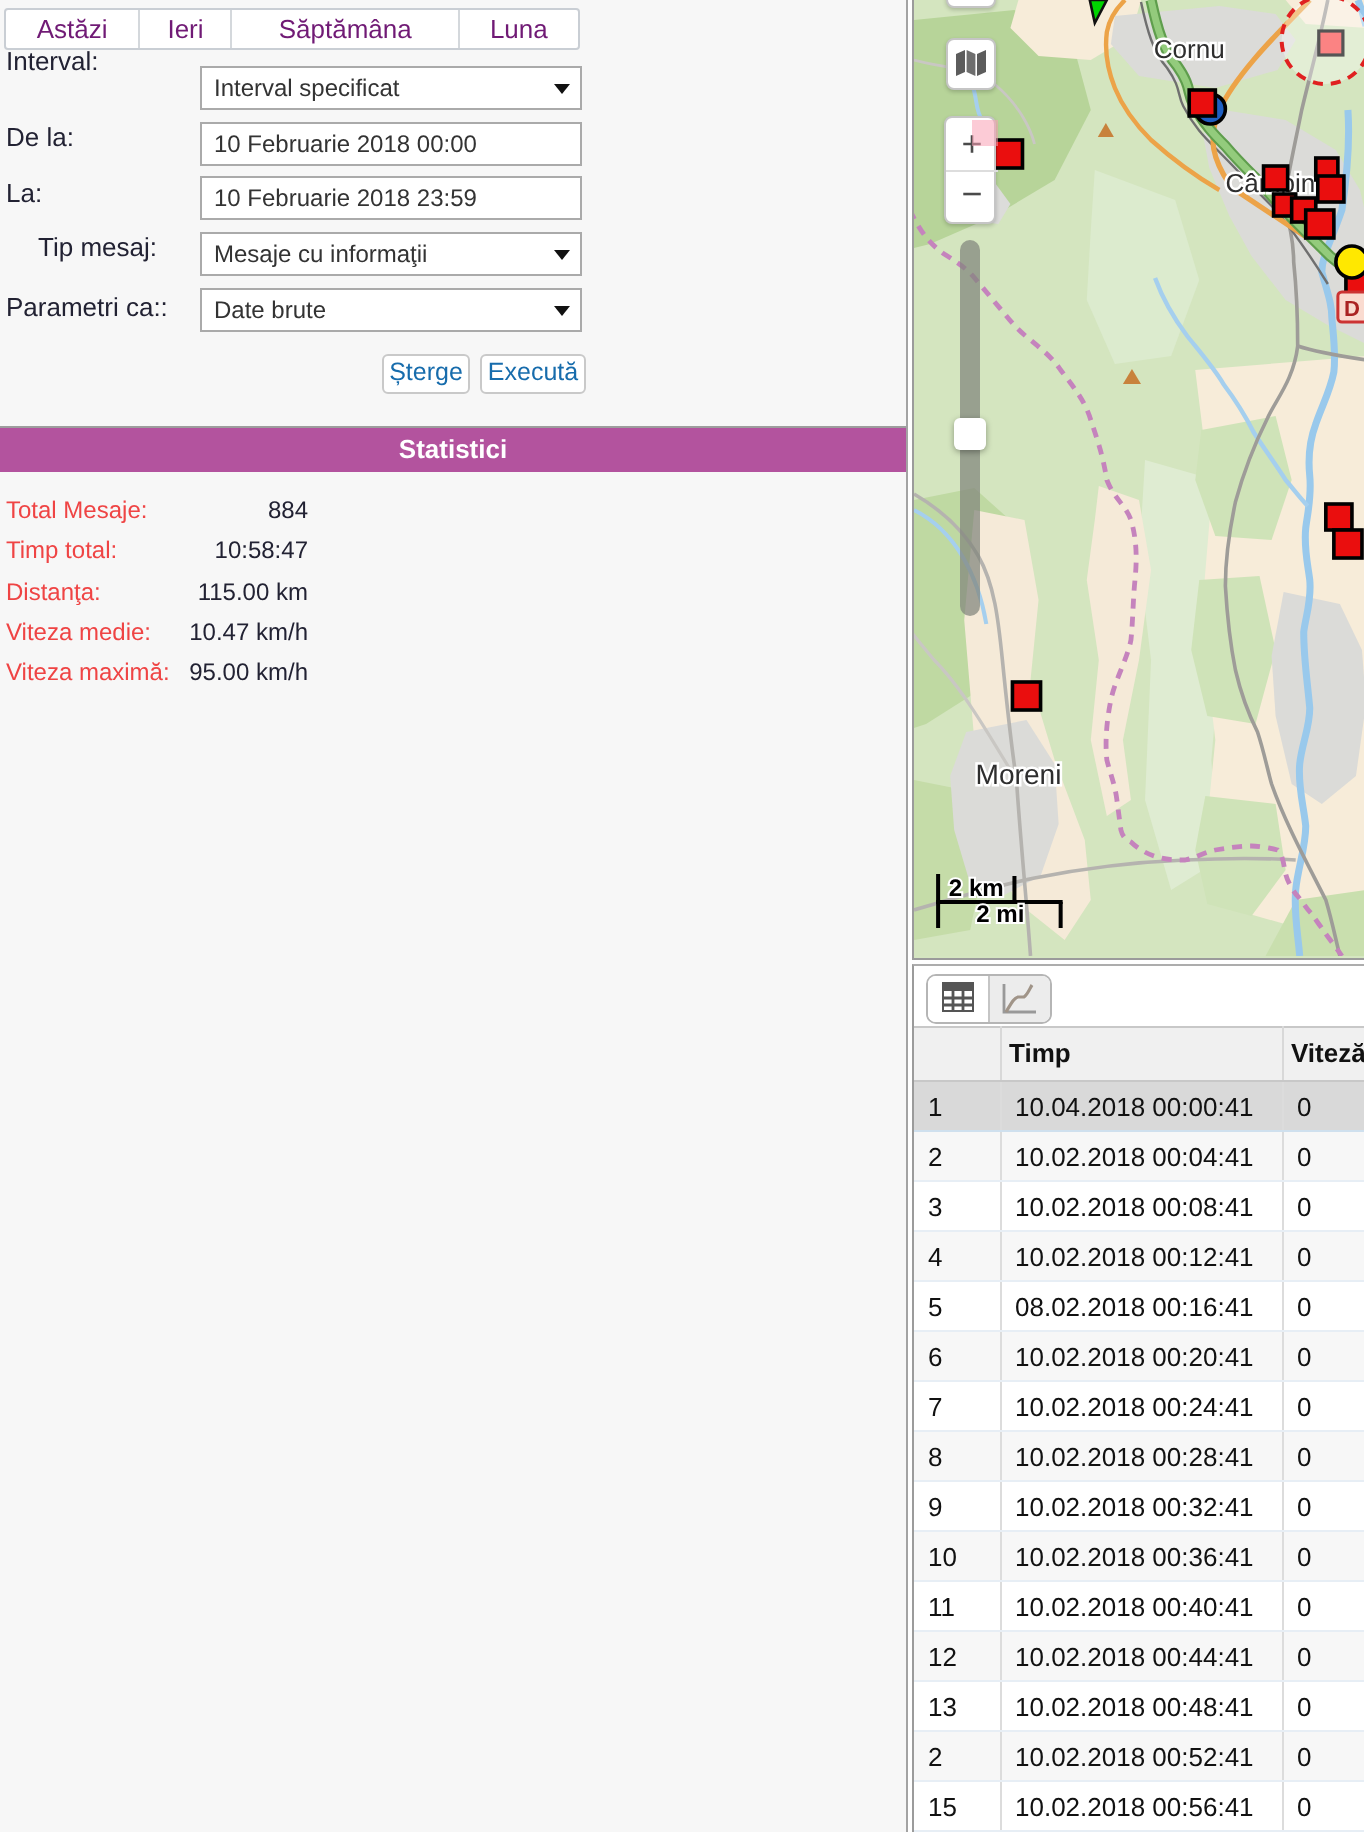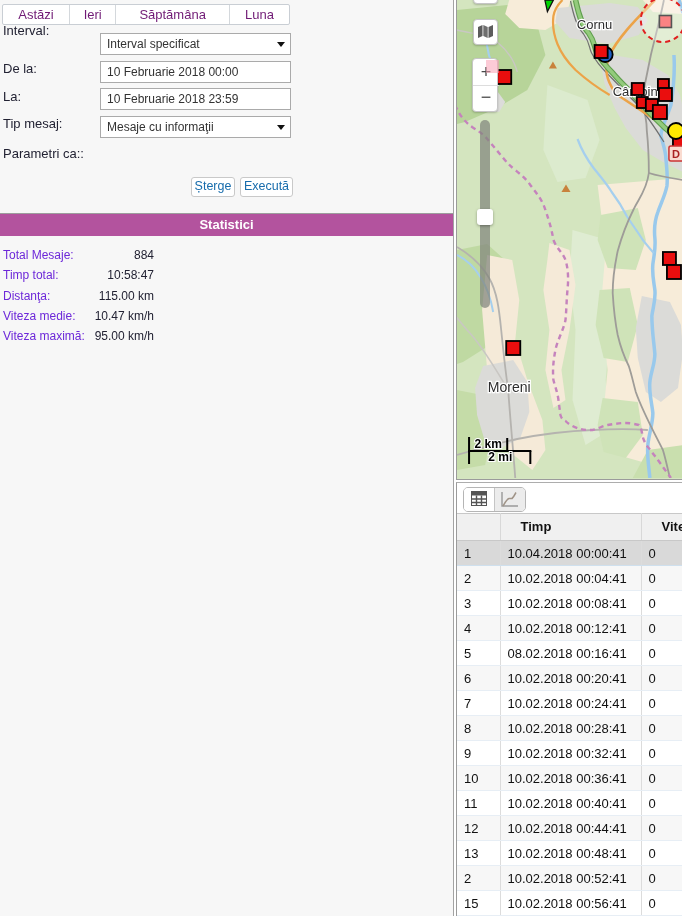--- a/index.html
+++ b/index.html
@@ -19,21 +19,21 @@
        line-height:20px;padding-left:6px;}
 .fsel .arr{position:absolute;right:5px;top:8px;width:0;height:0;
        border-left:4.5px solid transparent;border-right:4.5px solid transparent;
        border-top:5px solid #111;}
 .btn{position:absolute;top:177px;height:20px;background:#fff;border:1px solid #c9c9c9;
      border-radius:3px;box-sizing:border-box;color:#176cac;font-size:12.5px;
      text-align:center;line-height:17px;}
 #statbar{position:absolute;left:0;top:213px;width:453px;height:23px;background:#b3539e;
      border-top:1px solid #9d9d9d;box-sizing:border-box;color:#fff;font-weight:bold;
      font-size:13px;text-align:center;line-height:22px;}
-.slbl{position:absolute;left:3px;font-size:12px;color:#6d28d9;}
+.slbl{position:absolute;left:3px;font-size:12px;color:#ef4444;}
 .sval{position:absolute;left:0px;width:154px;text-align:right;font-size:12px;color:#222233;}
 
 #map{position:absolute;left:456px;top:0;width:227px;height:480px;
      border-left:1px solid #9b9b9b;border-bottom:1px solid #9b9b9b;box-sizing:border-box;
      background:#d5e6c1;}
 .mapbtn{position:absolute;background:#fff;border:1px solid #c5c5c5;border-radius:4px;
      box-sizing:border-box;box-shadow:0 1px 2px rgba(0,0,0,.2);}
 #slider{position:absolute;left:23px;top:120px;width:10px;height:188px;border-radius:5px;
      background:rgba(130,134,125,.73);}
 #sliderh{position:absolute;left:20px;top:209px;width:16px;height:16px;background:#fff;
@@ -42,21 +42,21 @@
 #bot{position:absolute;left:456px;top:482px;width:227px;height:434px;background:#fff;
      border-left:1px solid #9b9b9b;border-top:1px solid #adadad;box-sizing:border-box;}
 #tgroup{position:absolute;left:6px;top:4px;width:61px;height:23px;border:1px solid #b5b5b5;
      border-radius:5px;overflow:hidden;display:flex;}
 #tgroup .tb1{width:30px;background:#fff;border-right:1px solid #c5c5c5;position:relative;}
 #tgroup .tb2{width:30px;background:#ececec;position:relative;}
 table#grid{position:absolute;left:0px;top:30px;border-collapse:collapse;table-layout:fixed;
      width:229px;font-size:13px;color:#111;}
 #grid th{background:#f0f0f0;border-top:1px solid #c8c8c8;border-bottom:1px solid #c8c8c8;
      border-right:1px solid #d8d8d8;font-size:13px;text-align:left;font-weight:bold;
-     height:26px;padding:5px 0 0 20px;vertical-align:top;box-sizing:border-box;height:27px;}
+     height:26px;padding:5px 0 0 4px;vertical-align:top;box-sizing:border-box;height:27px;}
 #grid td{border-right:1px solid #dcdcdc;border-bottom:1px solid #e7eef5;height:23px;
      padding:1px 0 0 7px;}
 #grid tr.sel td{background:#d9d9d9;border-bottom:1px solid #cfe0ee;}
 #grid tr.ev td{background:#f7f7f7;}
 </style>
 </head>
 <body>
 
 <div id="left">
   <div id="segrow">
@@ -64,23 +64,24 @@
     <div style="width:46px;">Ieri</div>
     <div style="width:114px;">Săptămâna</div>
     <div style="width:60px;">Luna</div>
   </div>
   <div class="lbl" style="top:23px;">Interval:</div>
   <div class="field fsel" style="top:33px;">Interval specificat<span class="arr"></span></div>
   <div class="lbl" style="top:61px;">De la:</div>
   <div class="field" style="top:61px;">10 Februarie 2018 00:00</div>
   <div class="lbl" style="top:89px;">La:</div>
   <div class="field" style="top:88px;">10 Februarie 2018 23:59</div>
-  <div class="lbl" style="top:116px;">Tip mesaj:</div>
+  <div class="lbl" style="top:116px;margin-left:16px;">Tip mesaj:</div>
   <div class="field fsel" style="top:116px;">Mesaje cu informaţii<span class="arr"></span></div>
   <div class="lbl" style="top:146px;">Parametri ca::</div>
+  <div class="field fsel" style="top:144px;">Date brute<span class="arr"></span></div>
   <div class="btn" style="left:191px;width:44px;">Șterge</div>
   <div class="btn" style="left:240px;width:53px;">Execută</div>
   <div id="statbar">Statistici</div>
   <div class="slbl" style="top:248px;">Total Mesaje:</div>
     <div class="sval" style="top:248px;">884</div>
   <div class="slbl" style="top:268px;">Timp total:</div>
     <div class="sval" style="top:268px;">10:58:47</div>
   <div class="slbl" style="top:289px;">Distanţa:</div>
     <div class="sval" style="top:289px;">115.00 km</div>
   <div class="slbl" style="top:309px;">Viteza medie:</div>

